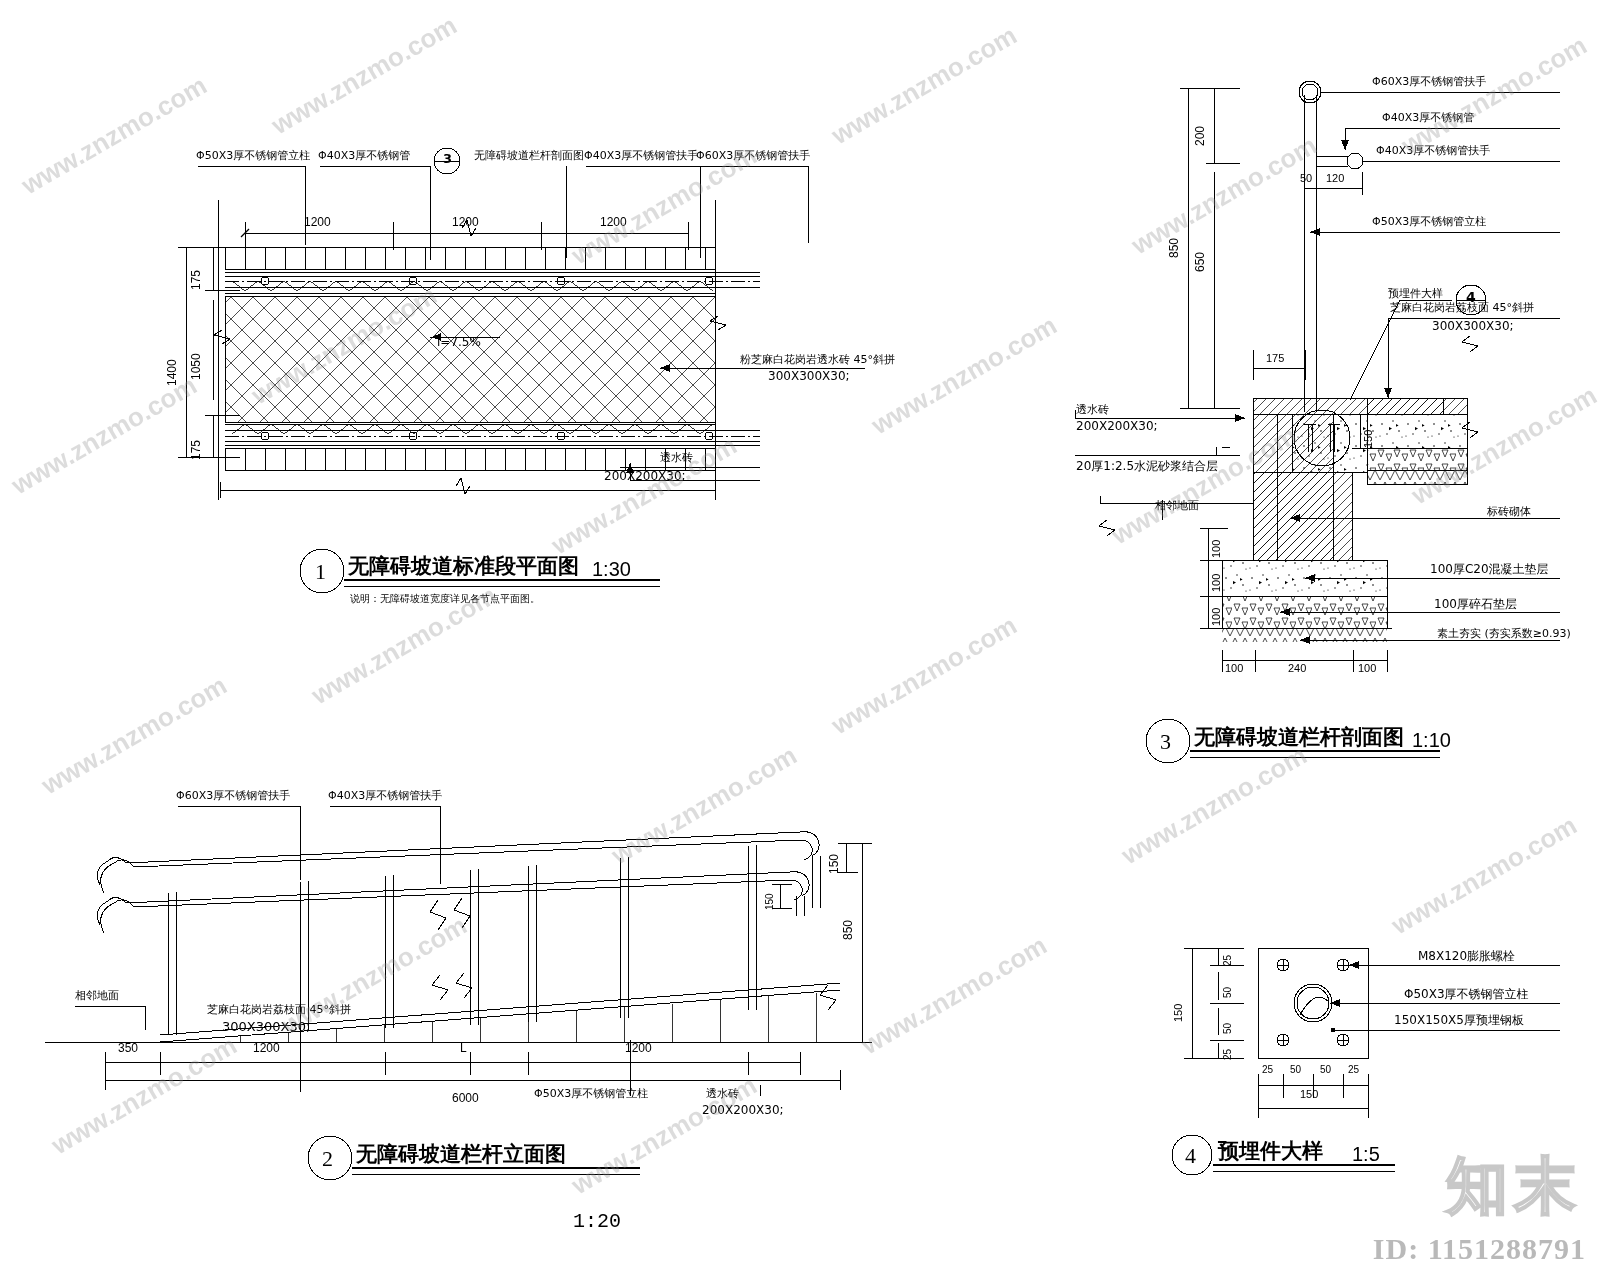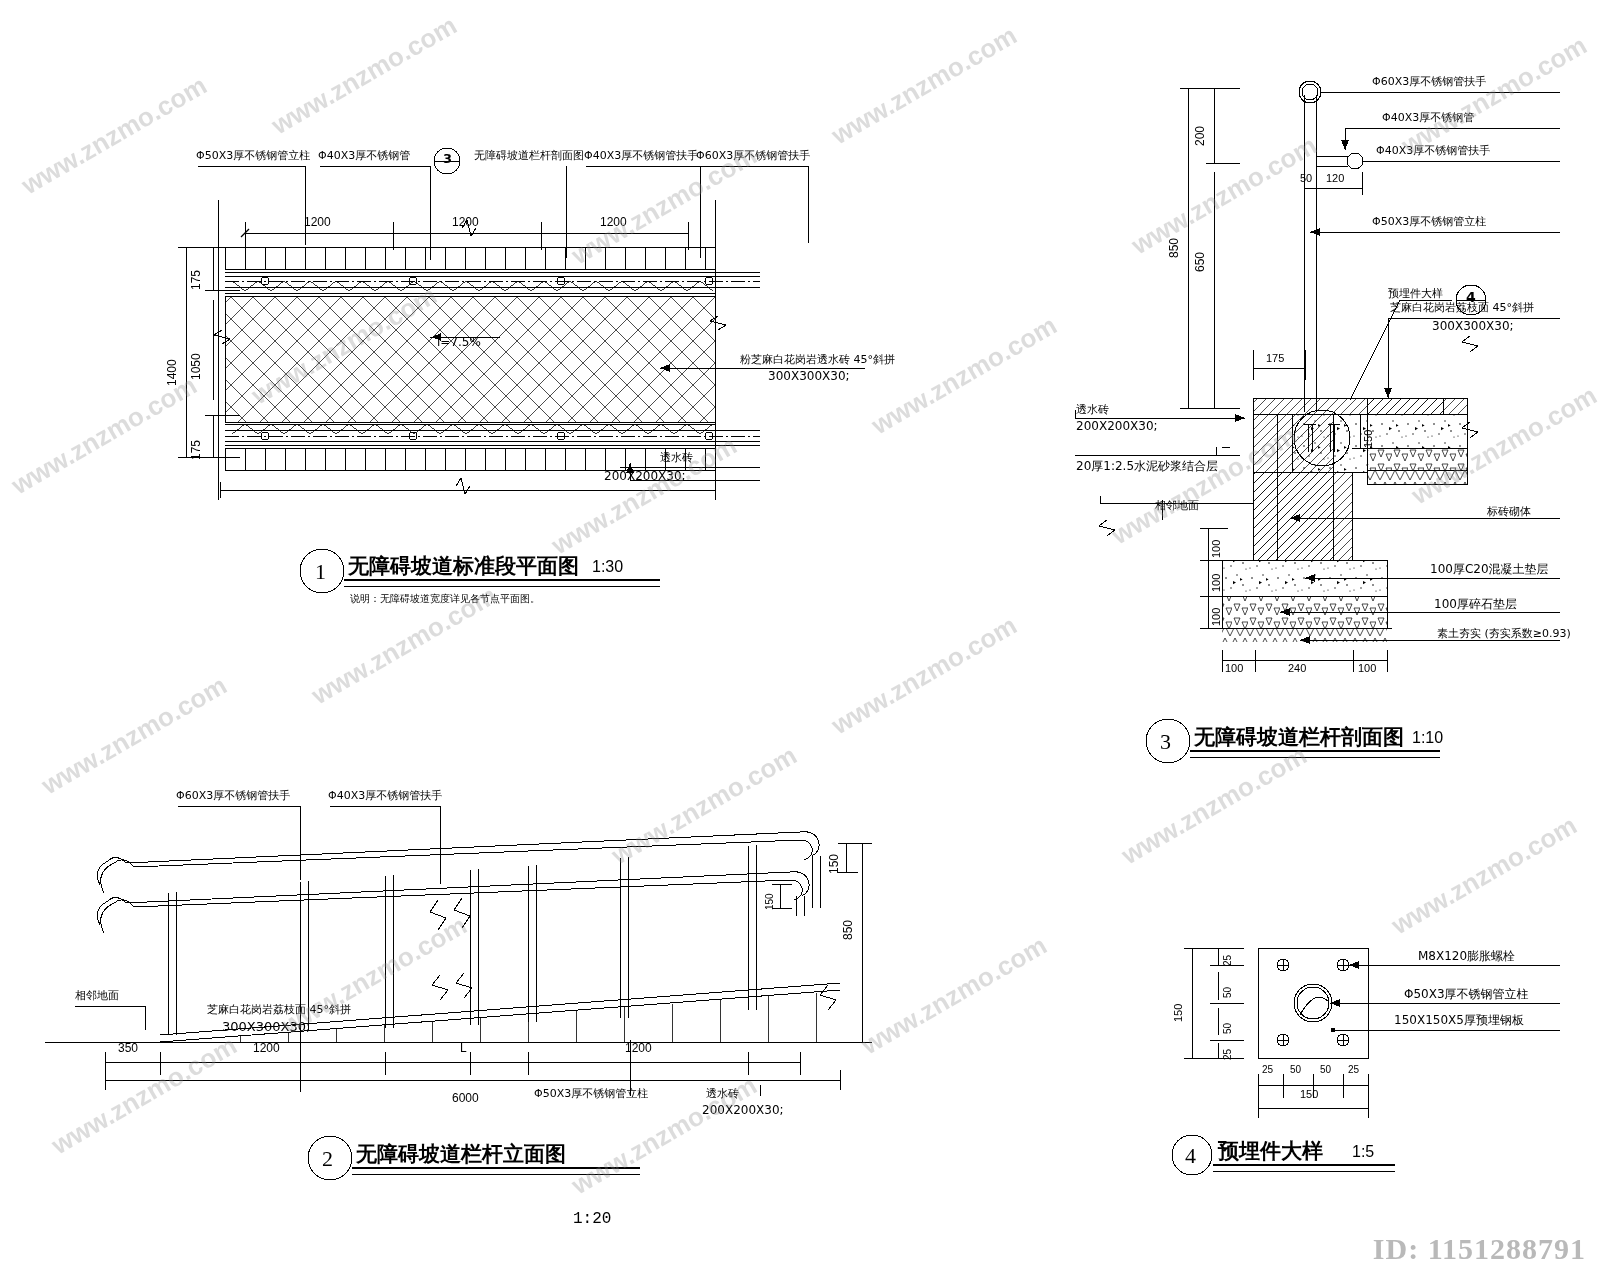--- a/index.html
+++ b/index.html
@@ -7,21 +7,21 @@
        font-family:"Liberation Sans","DejaVu Sans",sans-serif;color:#000;}
   #sheet{position:absolute;left:0;top:0;width:1600px;height:1280px;}
   svg{position:absolute;left:0;top:0;width:1600px;height:1280px;}
   .lbl{position:absolute;white-space:nowrap;font-size:11px;line-height:1.15;
        font-family:"DejaVu Sans","Liberation Sans",sans-serif;color:#000;}
   .lbl.dim{font-size:12px;font-family:"Liberation Sans",sans-serif;}
   .lbl.vdim{font-size:12px;writing-mode:vertical-rl;transform:rotate(180deg);
             font-family:"Liberation Sans",sans-serif;}
   .title{position:absolute;white-space:nowrap;font-weight:bold;font-size:21px;
          font-family:"DejaVu Sans","Liberation Sans",sans-serif;letter-spacing:0px;}
-  .scale{position:absolute;white-space:nowrap;font-size:16px;
+  .scale{position:absolute;white-space:nowrap;font-size:20px;
          font-family:"Liberation Sans",sans-serif;}
   .note{position:absolute;white-space:nowrap;font-size:10px;
         font-family:"DejaVu Sans","Liberation Sans",sans-serif;}
   .wm{position:absolute;color:rgba(140,140,140,0.30);font-weight:bold;
       white-space:nowrap;pointer-events:none;
       font-family:"Liberation Sans",sans-serif;}
   .wmid{position:absolute;right:14px;bottom:14px;font-size:30px;font-weight:bold;
         color:#b9b9b9;font-family:Liberation Serif, serif;letter-spacing:1px;}
   .wmlogo{position:absolute;right:18px;bottom:52px;font-size:62px;font-weight:bold;
         color:#ffffff;-webkit-text-stroke:2px #c8c8c8;
@@ -597,15 +597,16 @@
   <div class="wm" style="left:850px;top:980px;font-size:26px;transform:rotate(-30deg);">www.znzmo.com</div>
   <div class="wm" style="left:1120px;top:180px;font-size:26px;transform:rotate(-30deg);">www.znzmo.com</div>
   <div class="wm" style="left:1100px;top:470px;font-size:26px;transform:rotate(-30deg);">www.znzmo.com</div>
   <div class="wm" style="left:1110px;top:790px;font-size:26px;transform:rotate(-30deg);">www.znzmo.com</div>
   <div class="wm" style="left:1390px;top:80px;font-size:26px;transform:rotate(-30deg);">www.znzmo.com</div>
   <div class="wm" style="left:1400px;top:430px;font-size:26px;transform:rotate(-30deg);">www.znzmo.com</div>
   <div class="wm" style="left:1380px;top:860px;font-size:26px;transform:rotate(-30deg);">www.znzmo.com</div>
   <div class="wm" style="left:40px;top:1080px;font-size:26px;transform:rotate(-30deg);">www.znzmo.com</div>
   <div class="wm" style="left:560px;top:1120px;font-size:26px;transform:rotate(-30deg);">www.znzmo.com</div>
 
+  <div class="wmlogo">知末</div>
   <div class="wmid">ID: 1151288791</div>
 
 </div>
 
 </body></html>

